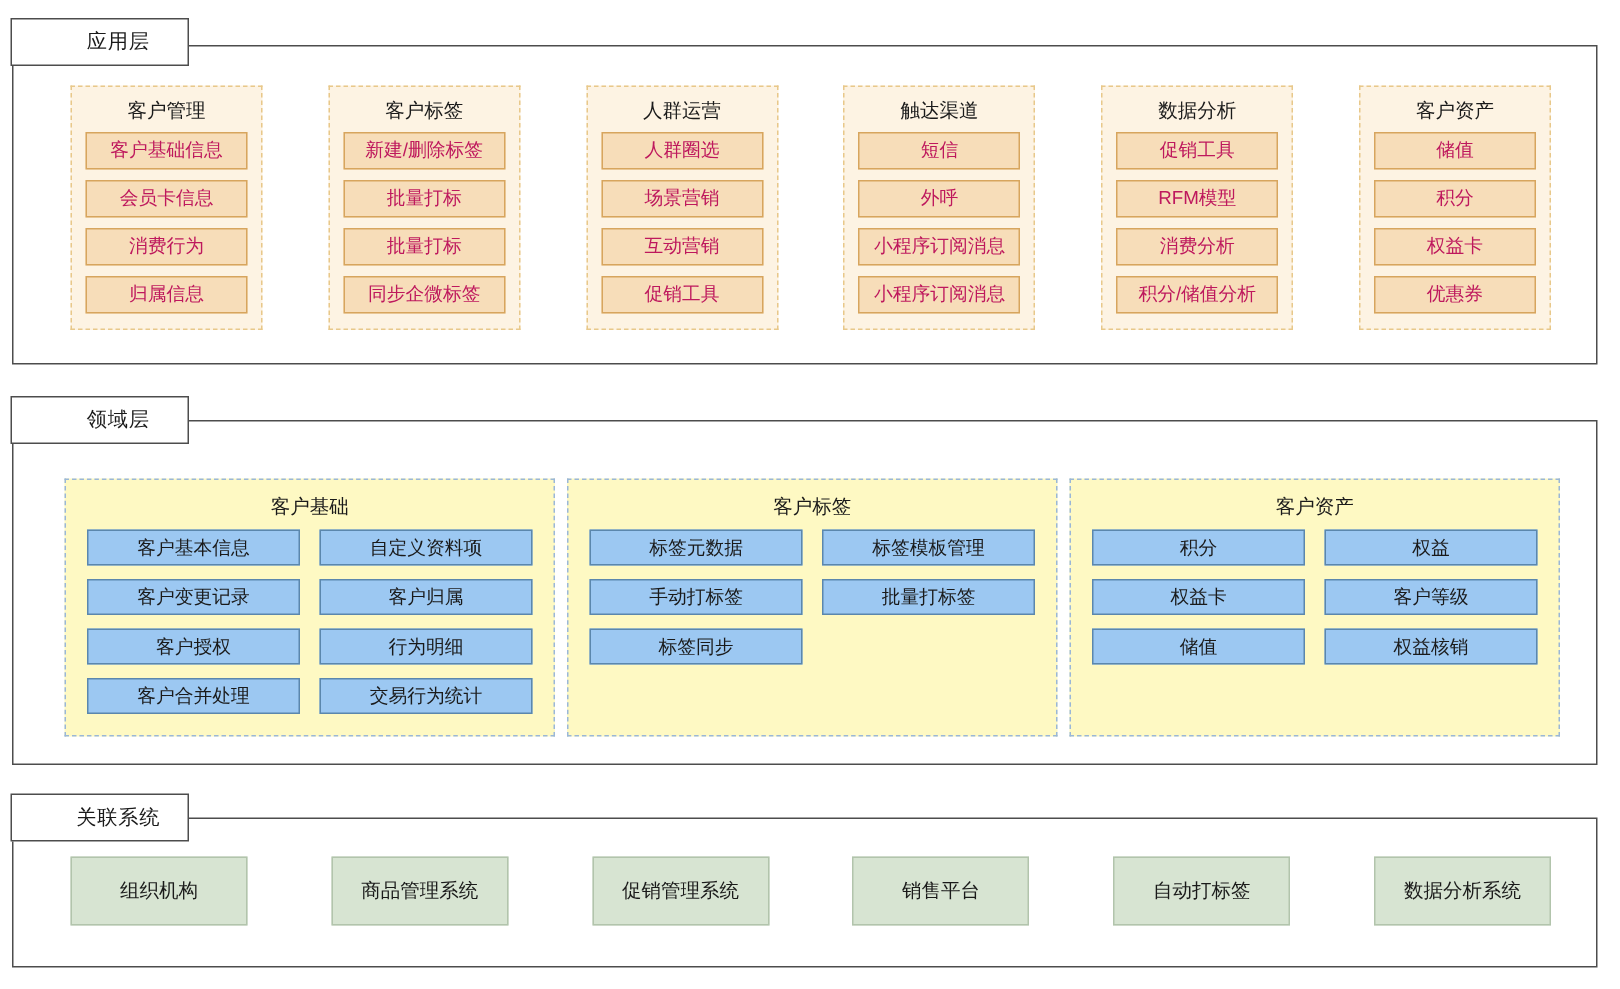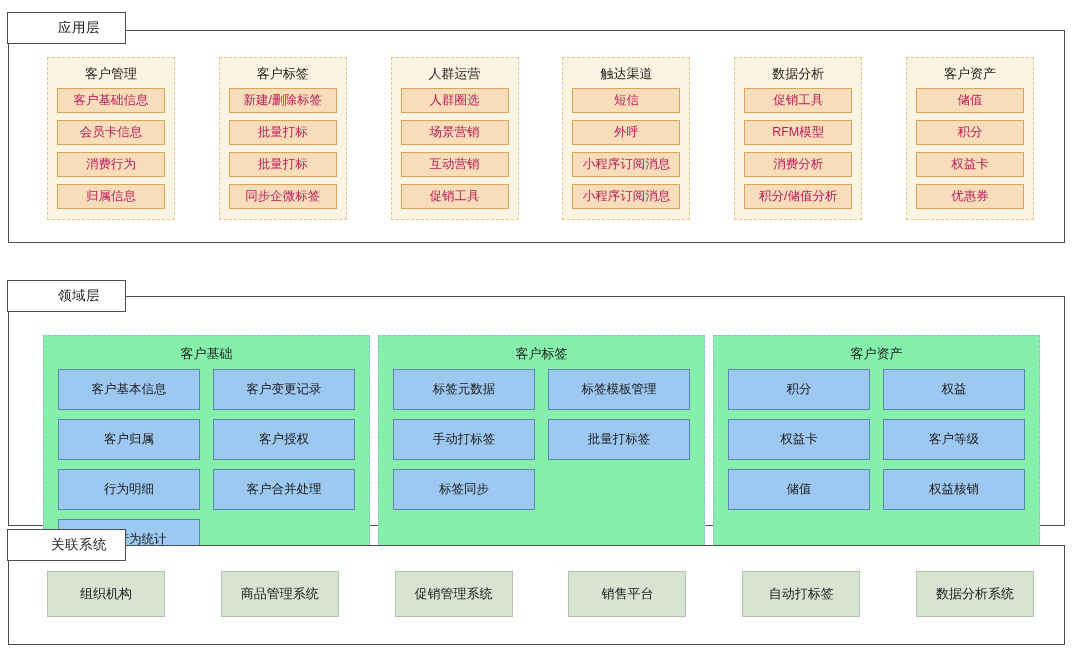--- a/index.html
+++ b/index.html
@@ -44,21 +44,21 @@
     align-items: center;
     justify-content: center;
     font-size: 13.5px;
     letter-spacing: 0.5px;
     z-index: 5;
     padding-left: 24px;
   }
 
   #layer-app      { top: 30px; height: 213px; }
   #layer-app .layer-tab     { top: -19px; }
-  #layer-domain   { top: 296px; height: 230px; }
+  #layer-domain   { top: 280px; height: 230px; }
   #layer-domain .layer-tab  { top: -17px; }
   #layer-related  { top: 545px; height: 100px; }
   #layer-related .layer-tab { top: -17px; }
 
   
   .app-groups {
     position: absolute;
     top: 26px;
     left: 38px;
     right: 30px;
@@ -99,40 +99,40 @@
     position: absolute;
     top: 38px;
     left: 34px;
     right: 24px;
     display: flex;
     justify-content: space-between;
   }
   .domain-group {
     width: 327px;
     box-sizing: border-box;
-    background: #86efac;
+    background: #fef9c3;
     border: 1px dashed #9ab7d8;
     padding: 8px 14px 14px 14px;
     min-height: 162px;
   }
   .domain-group-title {
     text-align: center;
     font-size: 13px;
     line-height: 19px;
     margin-bottom: 6px;
     color: #1a1a1a;
   }
   .domain-grid {
     display: grid;
     grid-template-columns: 1fr 1fr;
     column-gap: 13px;
     row-gap: 9px;
   }
   .domain-cell {
-    height: 41px;
+    height: 24px;
     box-sizing: border-box;
     background: #9cc8f2;
     border: 1px solid #5b87ad;
     display: flex;
     align-items: center;
     justify-content: center;
     font-size: 12.5px;
     color: #1a1a1a;
     white-space: nowrap;
   }
@@ -217,20 +217,21 @@
 
   <div class="layer" id="layer-domain">
     <div class="layer-tab">
       <span>领域层</span>
     </div>
     <div class="domain-groups">
         <div class="domain-group">
           <div class="domain-group-title">客户基础</div>
           <div class="domain-grid">
             <div class="domain-cell">客户基本信息</div>
+            <div class="domain-cell">自定义资料项</div>
             <div class="domain-cell">客户变更记录</div>
             <div class="domain-cell">客户归属</div>
             <div class="domain-cell">客户授权</div>
             <div class="domain-cell">行为明细</div>
             <div class="domain-cell">客户合并处理</div>
             <div class="domain-cell">交易行为统计</div>
           </div>
         </div>
         <div class="domain-group">
           <div class="domain-group-title">客户标签</div>

